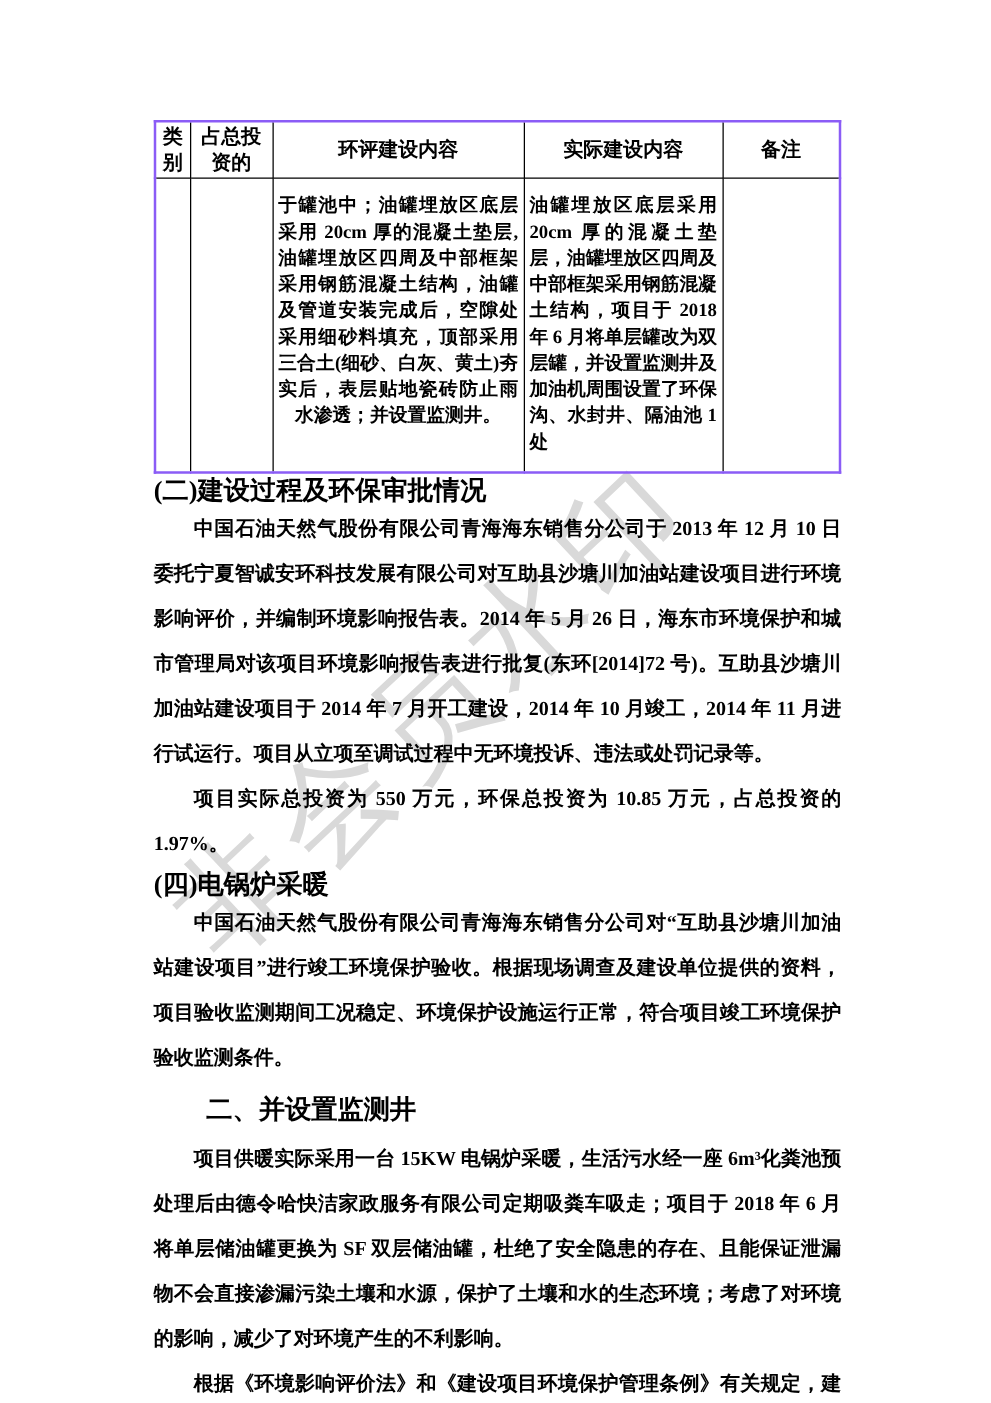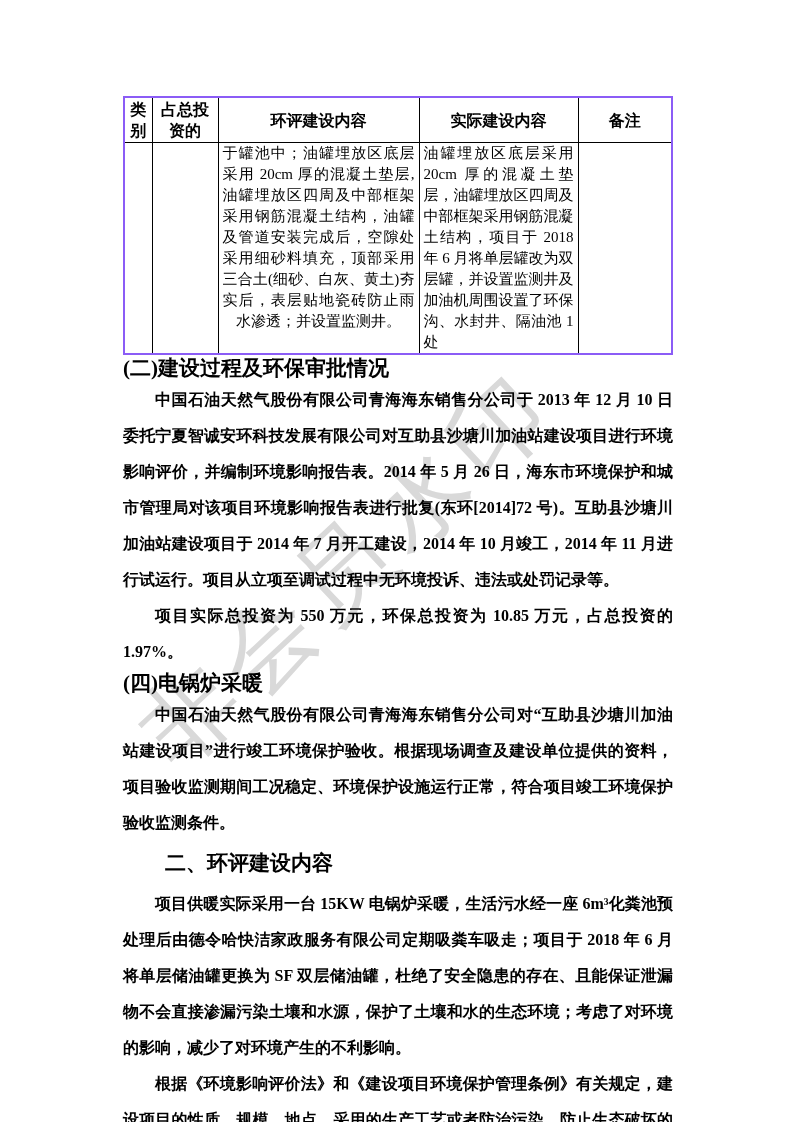--- a/index.html
+++ b/index.html
@@ -52,22 +52,23 @@
     font-size: 16px;
     text-align: center;
     line-height: 21px;
     height: 44px;
     padding: 1px 2px;
   }
   table.cmp td {
     vertical-align: top;
     font-size: 15px;
     line-height: 21px;
-    padding: 0 4px;
+    padding: 12px 4px;
     height: 188px;
+    font-weight: bold;
   }
   td.justify-cell {
     text-align: justify;
     text-justify: inter-ideograph;
   }
   td.center-last {
     text-align: justify;
     text-align-last: center;
   }
   td.left-last {
@@ -138,19 +139,19 @@
     <div class="section">
       <div class="para">项目实际总投资为 550 万元，环保总投资为 10.85 万元，占总投资的 1.97%。</div>
     </div>
 
     <div class="section">
       <div class="sec-heading">(四)电锅炉采暖</div>
       <div class="para">中国石油天然气股份有限公司青海海东销售分公司对“互助县沙塘川加油站建设项目”进行竣工环境保护验收。根据现场调查及建设单位提供的资料，项目验收监测期间工况稳定、环境保护设施运行正常，符合项目竣工环境保护验收监测条件。</div>
     </div>
 
     <div class="section">
-      <div class="sec-heading indented">二、环评建设内容</div>
+      <div class="sec-heading indented">二、并设置监测井</div>
       <div class="para">项目供暖实际采用一台 15KW 电锅炉采暖，生活污水经一座 6m³化粪池预处理后由德令哈快洁家政服务有限公司定期吸粪车吸走；项目于 2018 年 6 月将单层储油罐更换为 SF 双层储油罐，杜绝了安全隐患的存在、且能保证泄漏物不会直接渗漏污染土壤和水源，保护了土壤和水的生态环境；考虑了对环境的影响，减少了对环境产生的不利影响。</div>
       <div class="para">根据《环境影响评价法》和《建设项目环境保护管理条例》有关规定，建设项目的性质、规模、地点、采用的生产工艺或者防治污染、防止生态破坏的措施</div>
     </div>
 
   </div>
 </div>
 
 </body></html>

